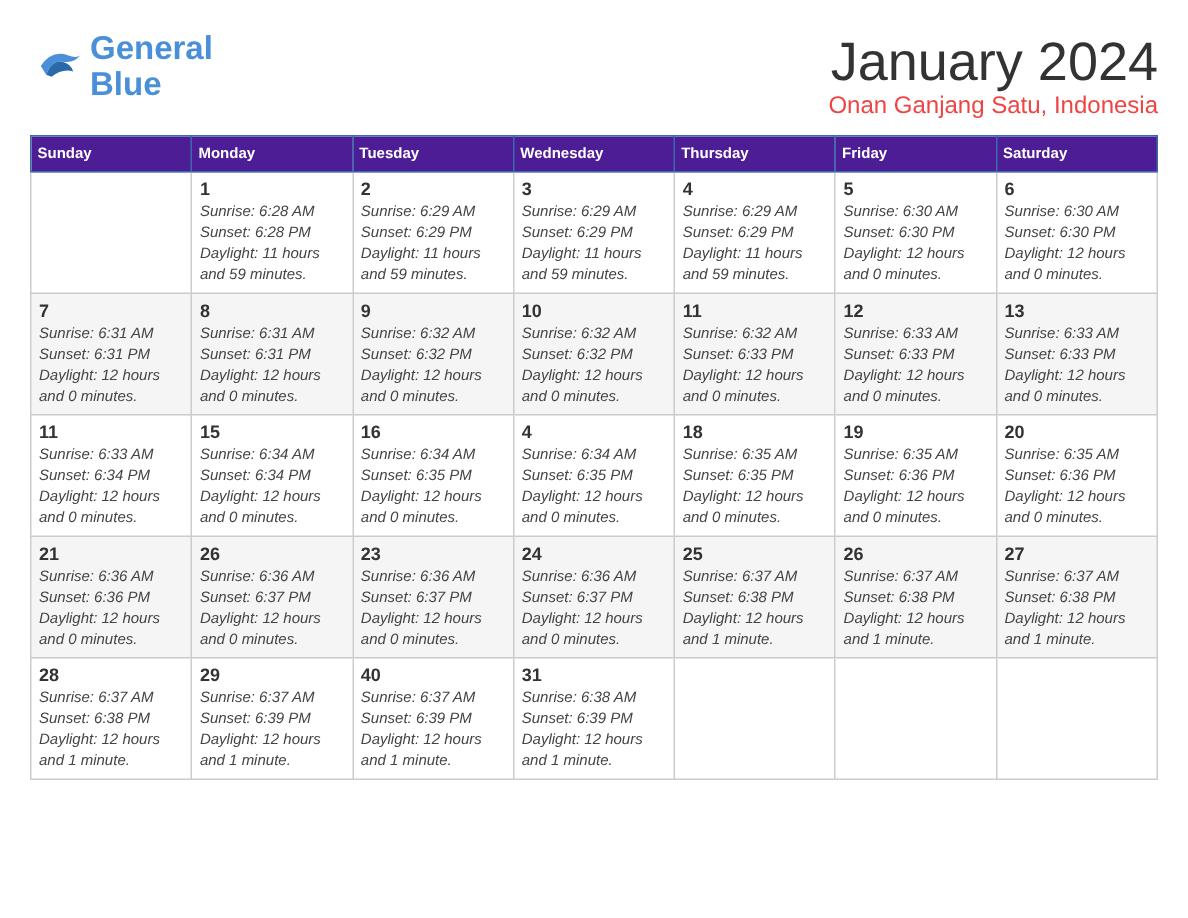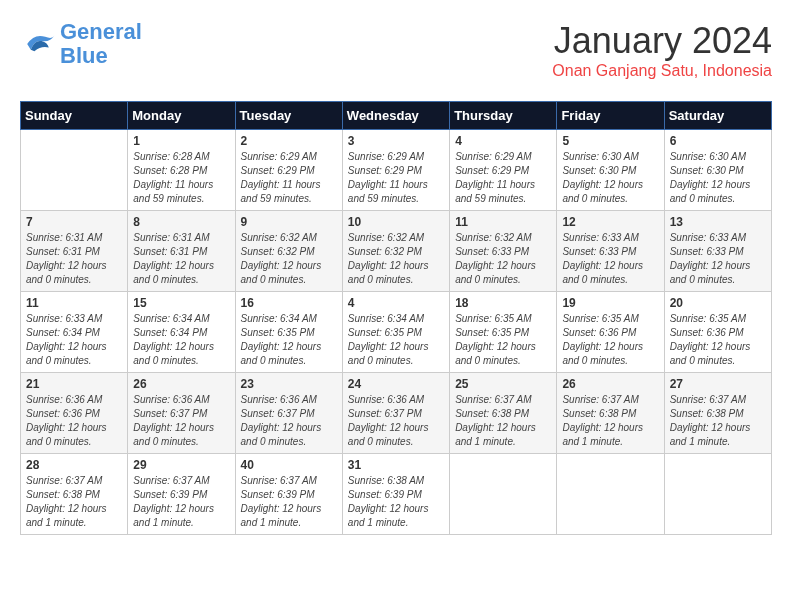--- a/index.html
+++ b/index.html
@@ -7,21 +7,21 @@
       font-family: Arial, sans-serif;
       background: #fff;
       width: 792px;
       min-height: 612px;
       padding: 20px;
     }
     .header {
       display: flex;
       justify-content: space-between;
       align-items: flex-start;
-      margin-bottom: 21px;
+      margin-bottom: 10px;
     }
     .logo {
       display: flex;
       align-items: center;
       gap: 4px;
     }
     .logo-text {
       font-size: 22px;
       font-weight: bold;
       color: #333;
@@ -45,23 +45,23 @@
     .subtitle {
       font-size: 16px;
       color: #ef4444;
     }
     table {
       width: 100%;
       border-collapse: collapse;
       table-layout: fixed;
     }
     thead th {
-      background-color: #0f172a;
+      background-color: #4c1d95;
       color: white;
-      font-size: 13px;
+      font-size: 10px;
       padding: 6px 4px;
       text-align: left;
       border: 1px solid #3a6aaa;
     }
     tbody td {
       border: 1px solid #ccc;
       vertical-align: top;
       padding: 4px 5px;
       font-size: 10.5px;
       color: #333;

